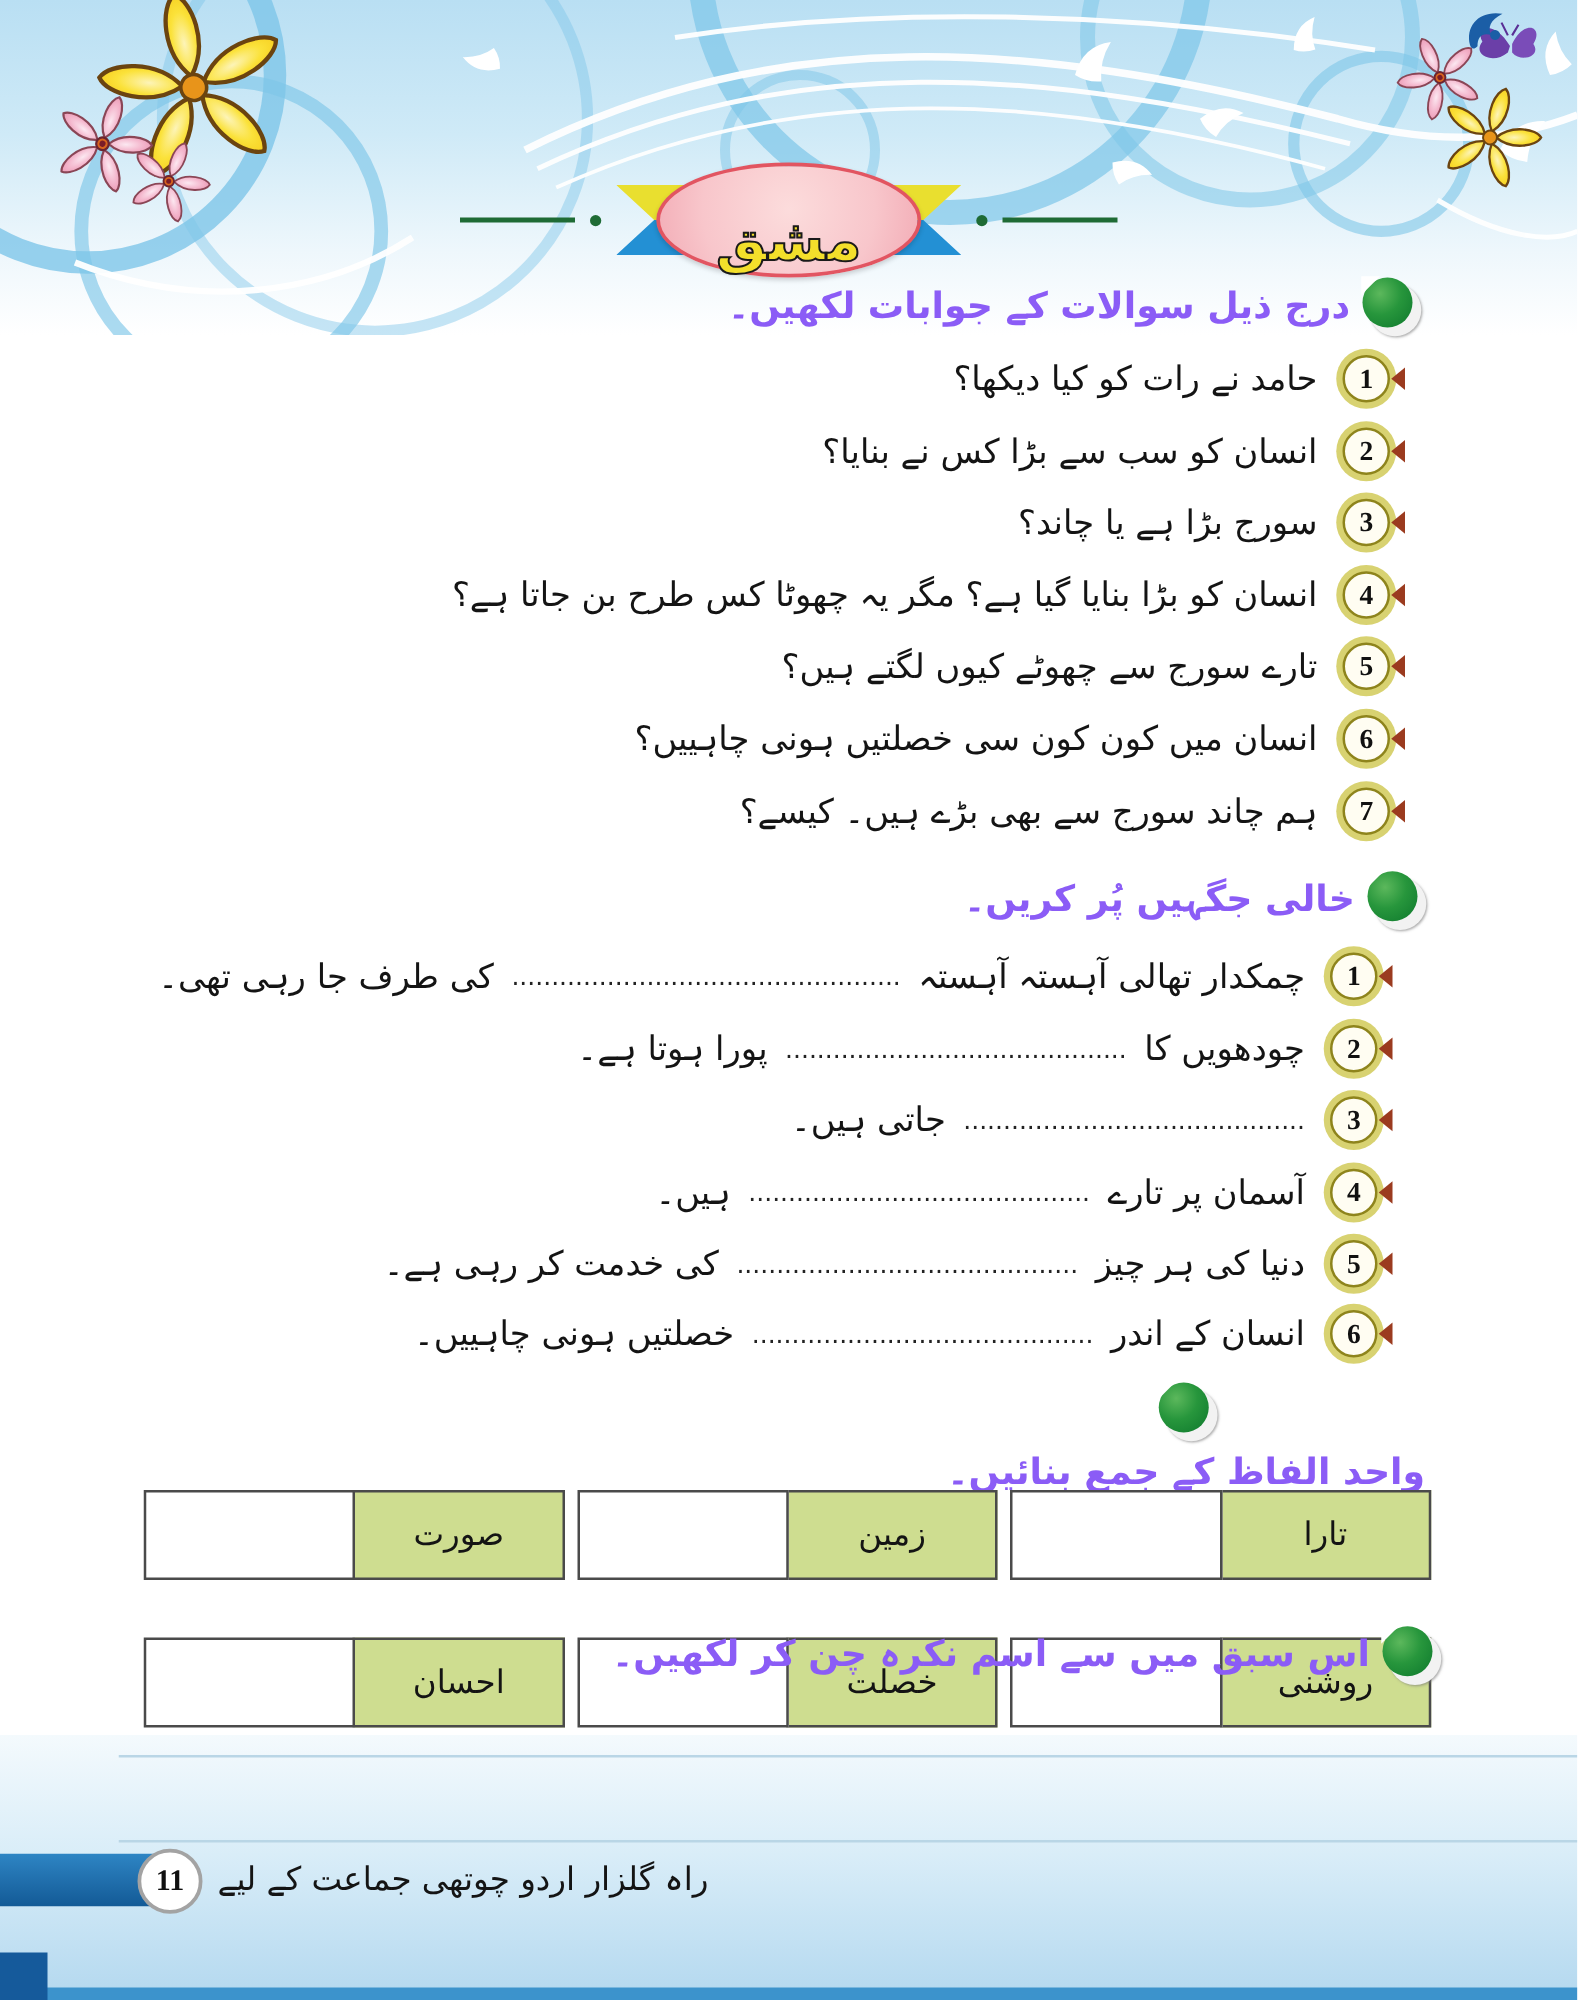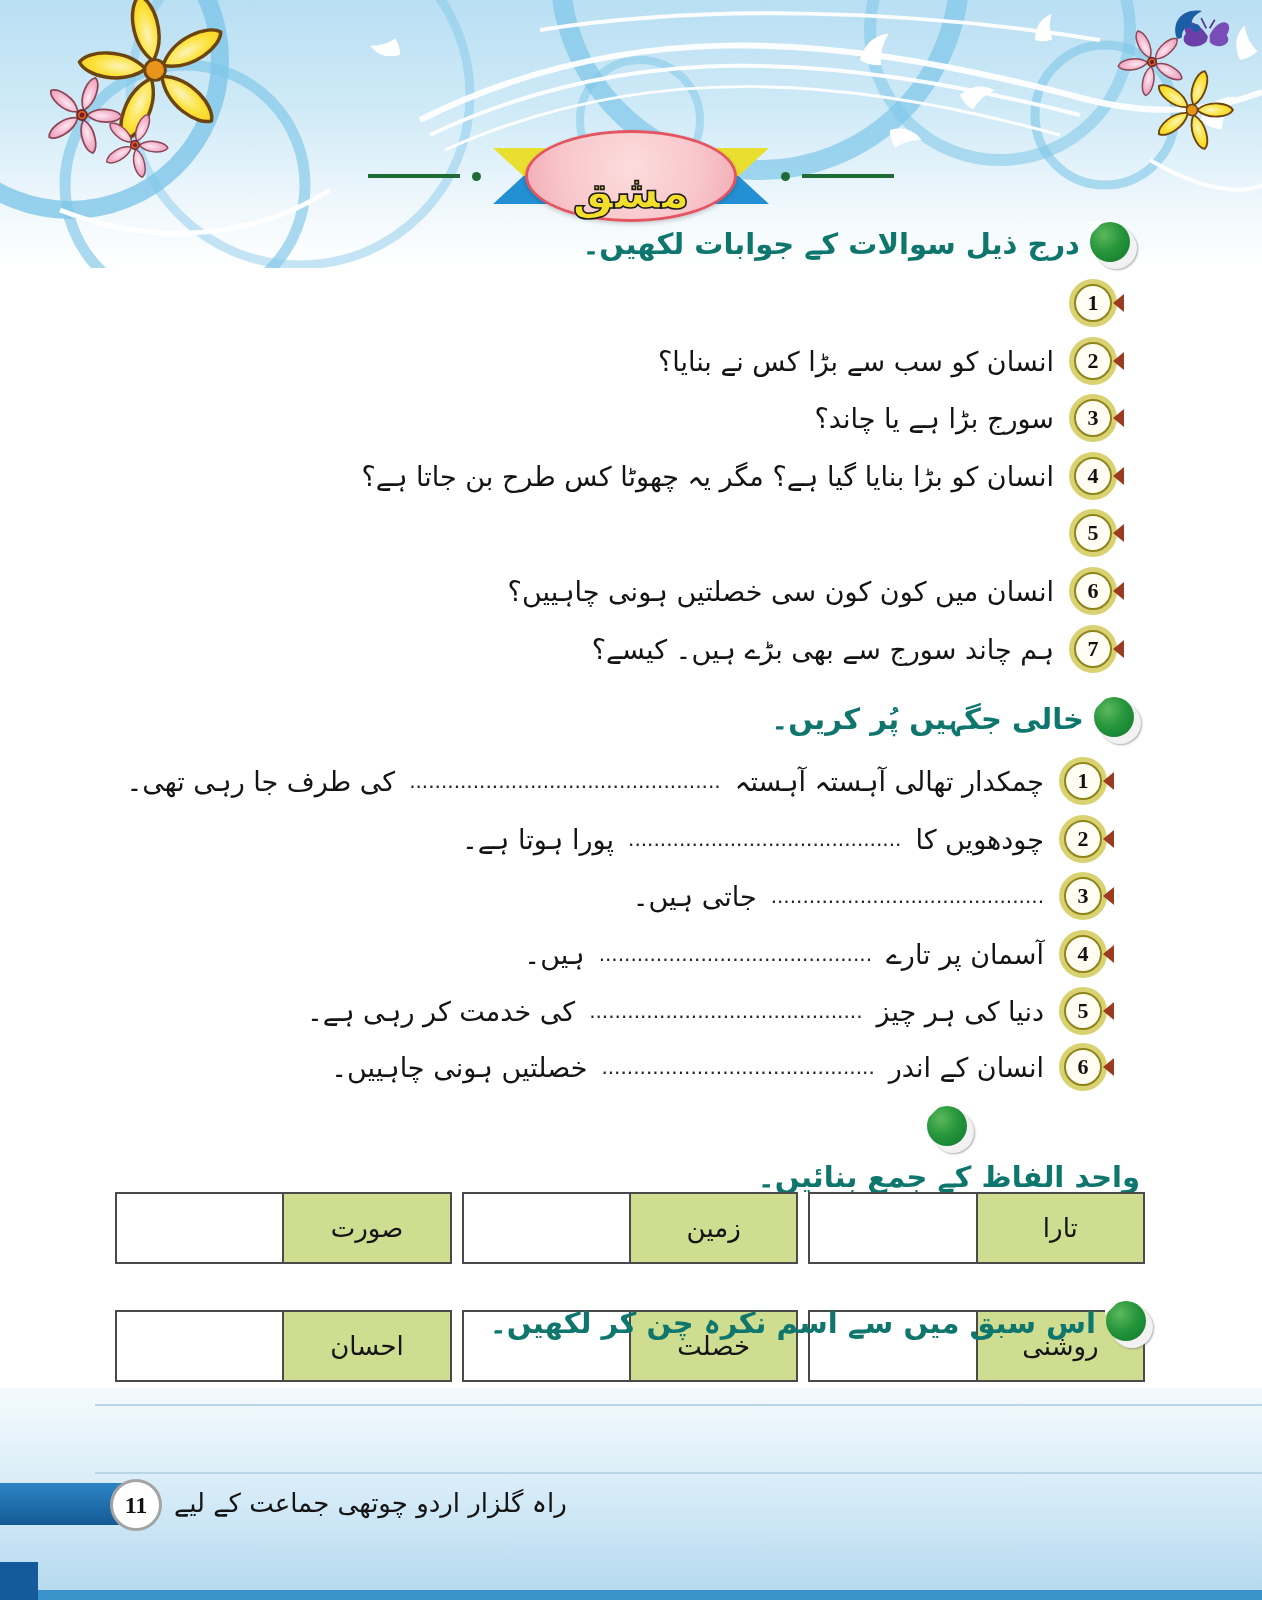--- a/index.html
+++ b/index.html
@@ -32,21 +32,21 @@
     border:3px solid #e25561;display:flex;align-items:flex-end;justify-content:center;
     box-shadow:0 2px 4px rgba(0,0,0,.18);
   }
   .badge-label{
     font-size:46px;font-weight:bold;color:#f3df2b;
     -webkit-text-stroke:1.6px #1a1a1a;text-shadow:0 0 1px #1a1a1a;
   }
   
   .sec-head{
     position:absolute;display:flex;align-items:center;gap:10px;direction:rtl;
-    color:#0f766e;font-size:29px;font-weight:bold;
+    color:#8b5cf6;font-size:29px;font-weight:bold;
   }
   .gbullet{position:relative;width:44px;height:44px;flex:0 0 auto;}
   .gbullet .wback{
     position:absolute;right:-3px;bottom:-3px;width:42px;height:42px;border-radius:50%;
     background:#f2f2f2;box-shadow:1px 1px 2px rgba(120,120,120,.6);
   }
   .gbullet .gball{
     position:absolute;left:0;top:0;width:40px;height:40px;border-radius:50%;
     background:radial-gradient(circle at 35% 32%,#5cb85c 0%,#27963c 45%,#0d772c 100%);
   }
@@ -211,35 +211,37 @@
     <span class="gbullet">
         <span class="wback"></span>
         <span class="gball"></span>
         <span class="notch"></span>
       </span>
     <span>درج ذیل سوالات کے جوابات لکھیں۔</span>
   </div>
 
   <div class="item-row" style="top:284px;right:150px;">
     <span class="qnum">1</span>
+    <span>حامد نے رات کو کیا دیکھا؟</span>
   </div>
   <div class="item-row" style="top:342px;right:150px;">
     <span class="qnum">2</span>
     <span>انسان کو سب سے بڑا کس نے بنایا؟</span>
   </div>
   <div class="item-row" style="top:399px;right:150px;">
     <span class="qnum">3</span>
     <span>سورج بڑا ہے یا چاند؟</span>
   </div>
   <div class="item-row" style="top:457px;right:150px;">
     <span class="qnum">4</span>
     <span>انسان کو بڑا بنایا گیا ہے؟ مگر یہ چھوٹا کس طرح بن جاتا ہے؟</span>
   </div>
   <div class="item-row" style="top:514px;right:150px;">
     <span class="qnum">5</span>
+    <span>تارے سورج سے چھوٹے کیوں لگتے ہیں؟</span>
   </div>
   <div class="item-row" style="top:572px;right:150px;">
     <span class="qnum">6</span>
     <span>انسان میں کون کون سی خصلتیں ہونی چاہییں؟</span>
   </div>
   <div class="item-row" style="top:630px;right:150px;">
     <span class="qnum">7</span>
     <span>ہم چاند سورج سے بھی بڑے ہیں۔ کیسے؟</span>
   </div>
 

